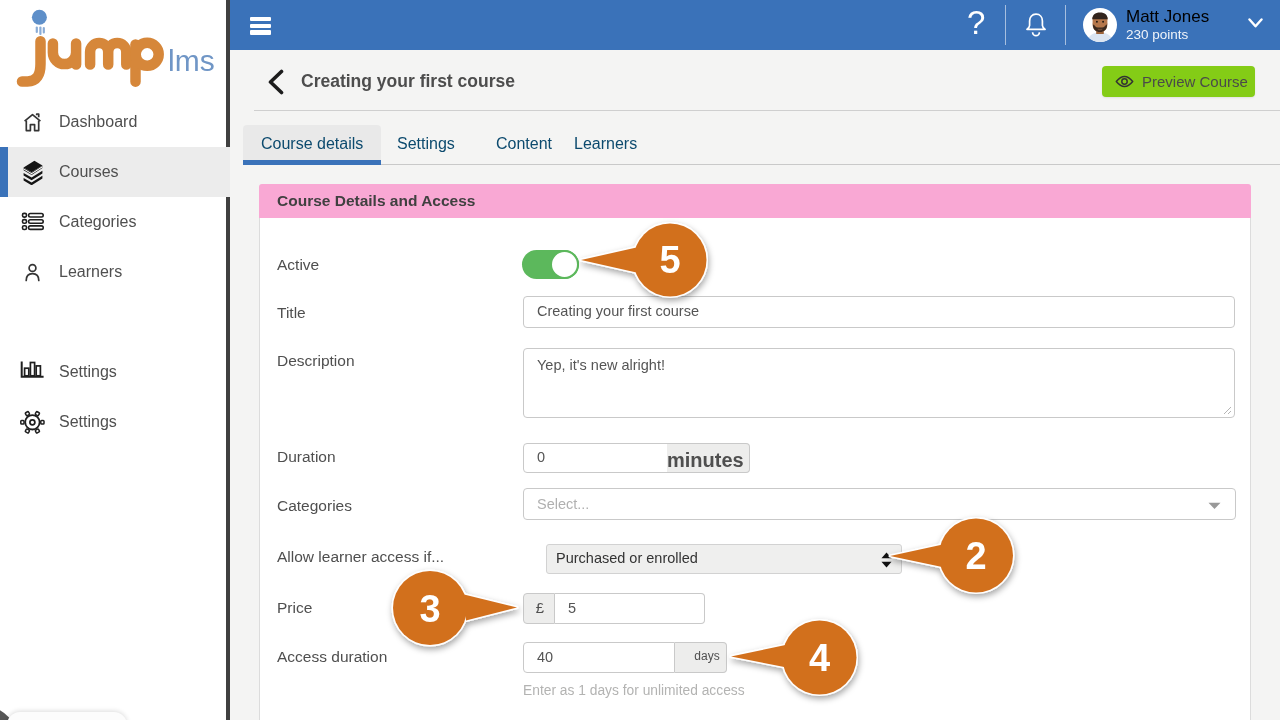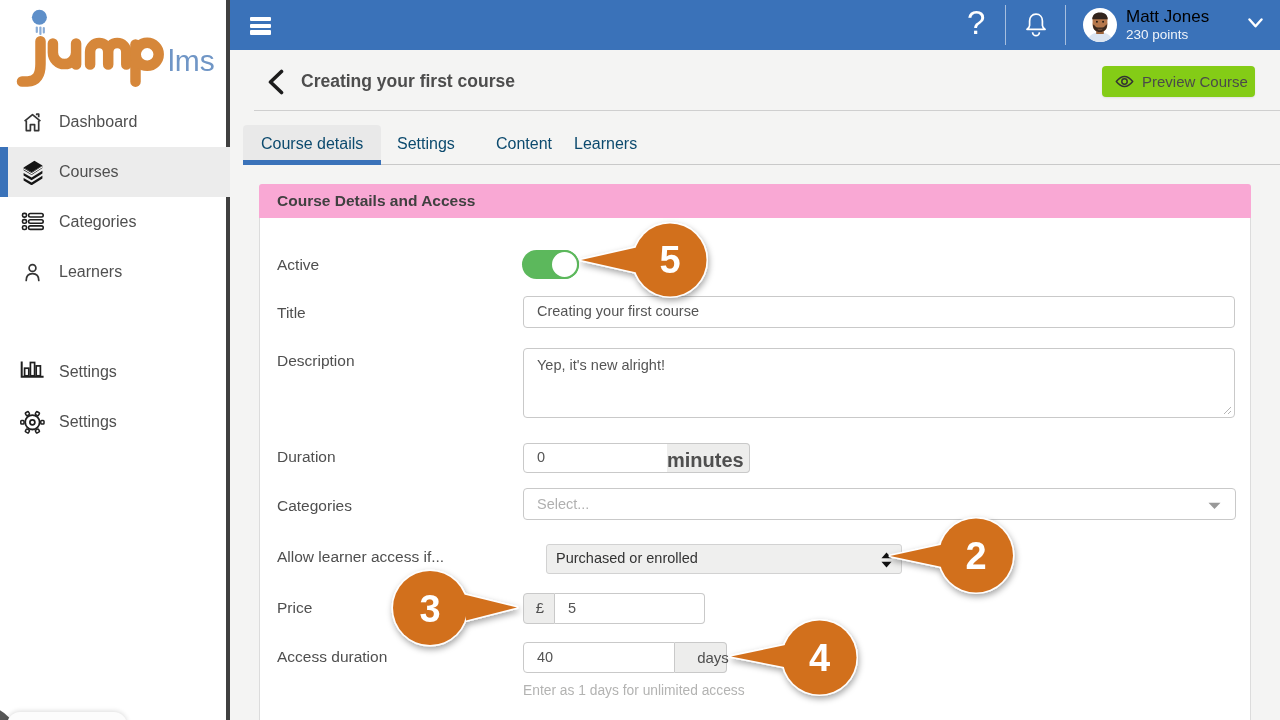--- a/index.html
+++ b/index.html
@@ -267,21 +267,21 @@
     <span class="abs" style="left:0; width:32px; text-align:center; top:5px; font-size:15px; color:#4f4f4f;">£</span>
   </div>
 <div class="inputbox abs" style="left:555px; top:593px; width:150px; height:31px; border-radius:0 4px 4px 0; border-left:none;">
     <span style="top:5.5px">5</span>
   </div>
 
 <div class="inputbox abs" style="left:523px; top:642px; width:152px; height:31px; border-radius:4px 0 0 4px;">
     <span style="top:6px">40</span>
   </div>
 <div class="graybox abs" style="left:675px; top:642px; width:52px; height:31px; border-radius:0 4px 4px 0; border-left:none;">
-    <span class="abs" style="left:6px; width:64px; text-align:center; top:6px; font-size:15px; color:#4f4f4f;">days</span>
+    <span class="abs" style="left:0; width:64px; text-align:center; top:6px; font-size:12px; color:#4f4f4f;">days</span>
   </div>
 
 <div id="helper" class="abs">Enter as 1 days for unlimited access</div>
 
 <svg class="abs" style="left:0; top:0; z-index:4; pointer-events:none" width="1280" height="720" viewBox="0 0 1280 720">
   <defs>
     <filter id="ds" x="-30%" y="-30%" width="160%" height="160%">
       <feDropShadow dx="1" dy="3" stdDeviation="3" flood-color="#000" flood-opacity="0.35"></feDropShadow>
     </filter>
   </defs>

